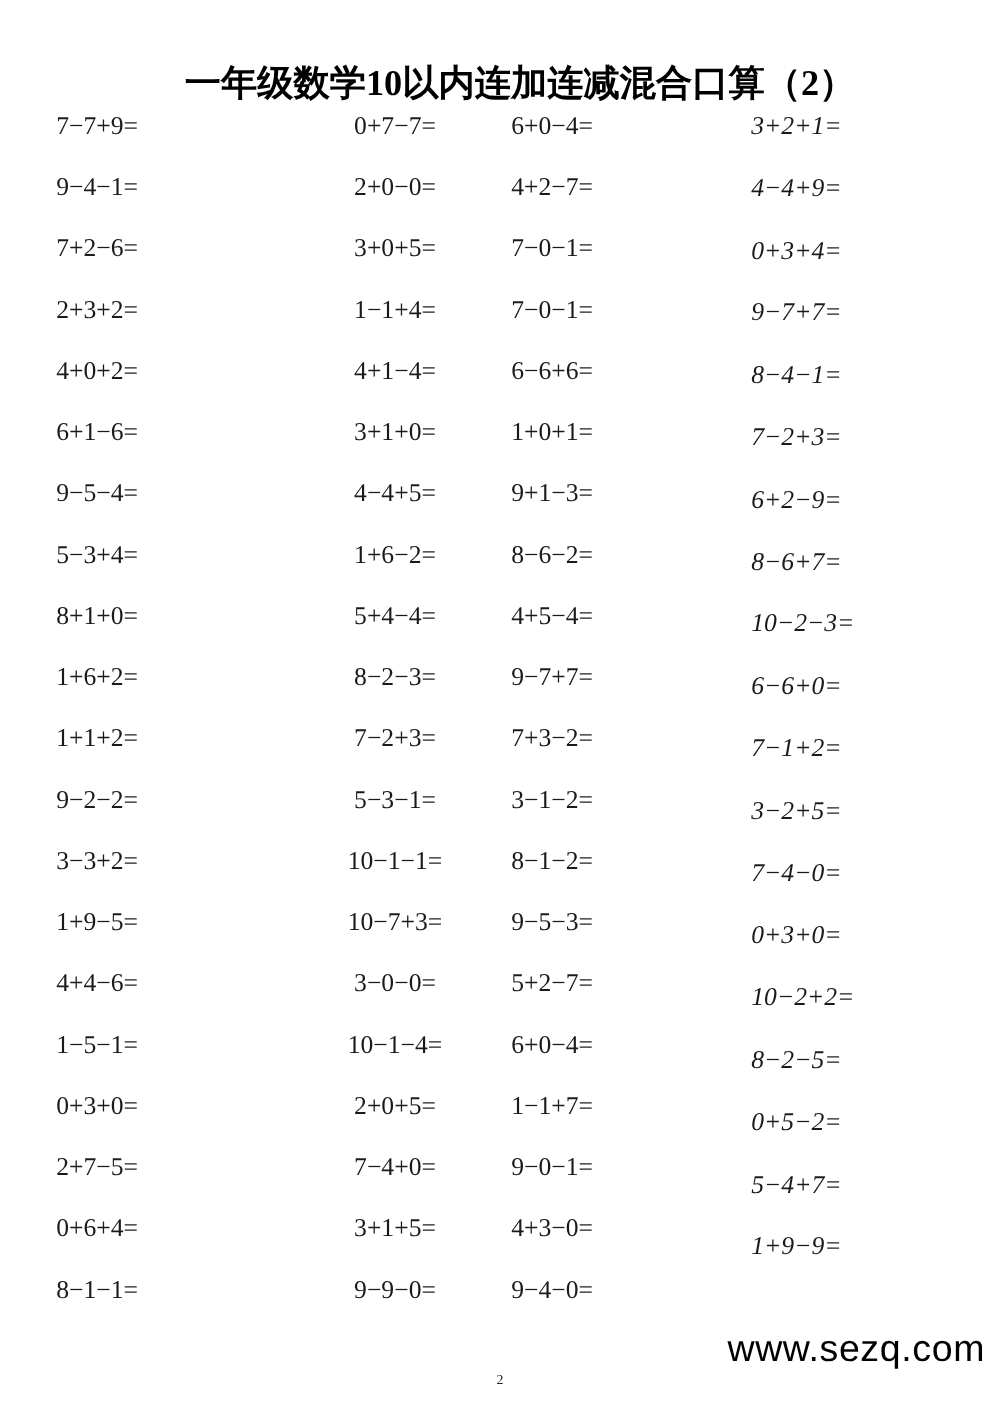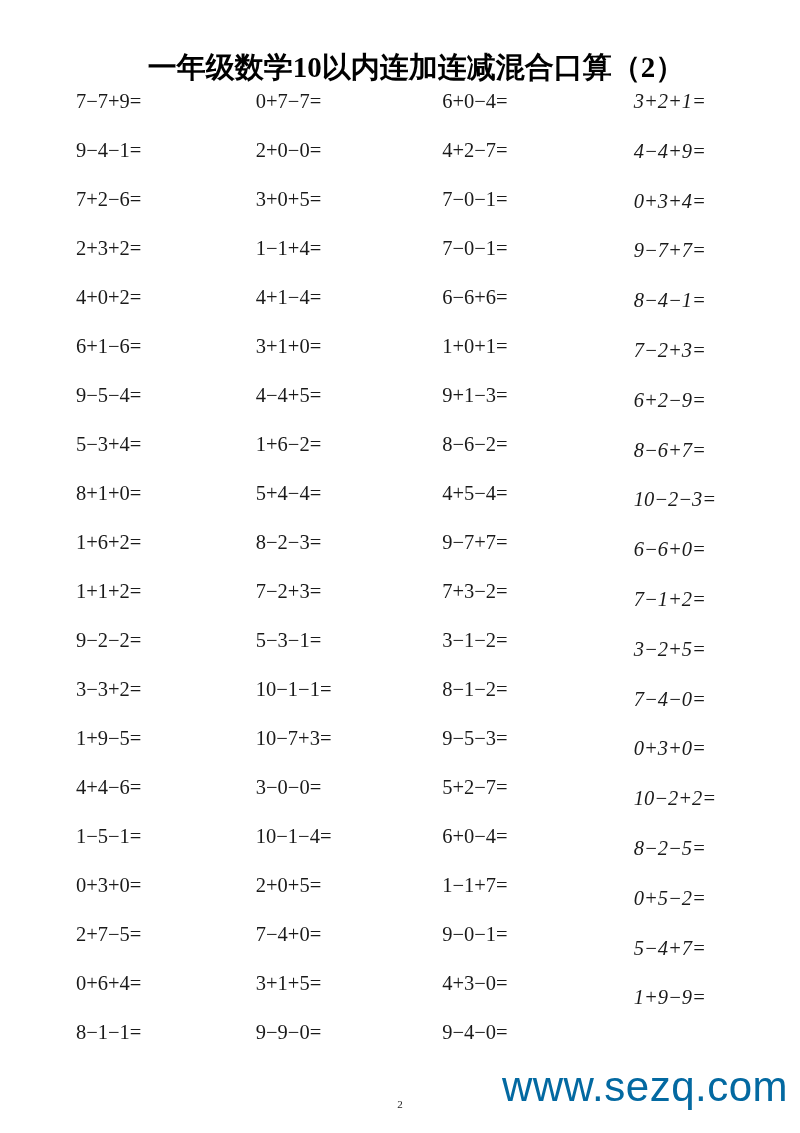--- a/index.html
+++ b/index.html
@@ -40,24 +40,23 @@
     left: 0;
     top: 86px;
     width: 800px;
     height: 980px;
     display: flex;
     flex-direction: row;
   }
   .problem-column {
     display: flex;
     flex-direction: column;
-    margin-left: 31px;
   }
   .problem-column.col-0 { width: 178px; padding-left: 45px; }
-  .problem-column.col-1 { width: 186px; padding-left: 0px; }
+  .problem-column.col-1 { width: 186px; padding-left: 0px; align-items: center; }
   .problem-column.col-2 { width: 192px; padding-left: 0px; justify-content: space-between; }
   .problem-column.col-3 { width: 199px; padding-left: 0px; font-style: italic; }
   .problem-cell {
     height: 49.8px;
     line-height: 30px;
     font-size: 20.5px;
     font-family: "Liberation Serif", "DejaVu Serif", serif;
     white-space: nowrap;
     color: #1a1a1a;
     display: flex;
@@ -71,23 +70,23 @@
     text-align: center;
     font-size: 11px;
     font-family: "Liberation Serif", "DejaVu Serif", serif;
     color: #222222;
   }
   .watermark {
     position: absolute;
     right: 12px;
     top: 1063px;
     font-family: "Liberation Sans", "DejaVu Sans", sans-serif;
-    font-size: 42px;
+    font-size: 30px;
     letter-spacing: 0.5px;
-    color: #0369a1;
+    color: #000000;
     white-space: nowrap;
     user-select: none;
   }
 </style>
 </head>
 <body>
 
 <div id="page">
 
   <h1 class="worksheet-title">一年级数学10以内连加连减混合口算（2）</h1>

